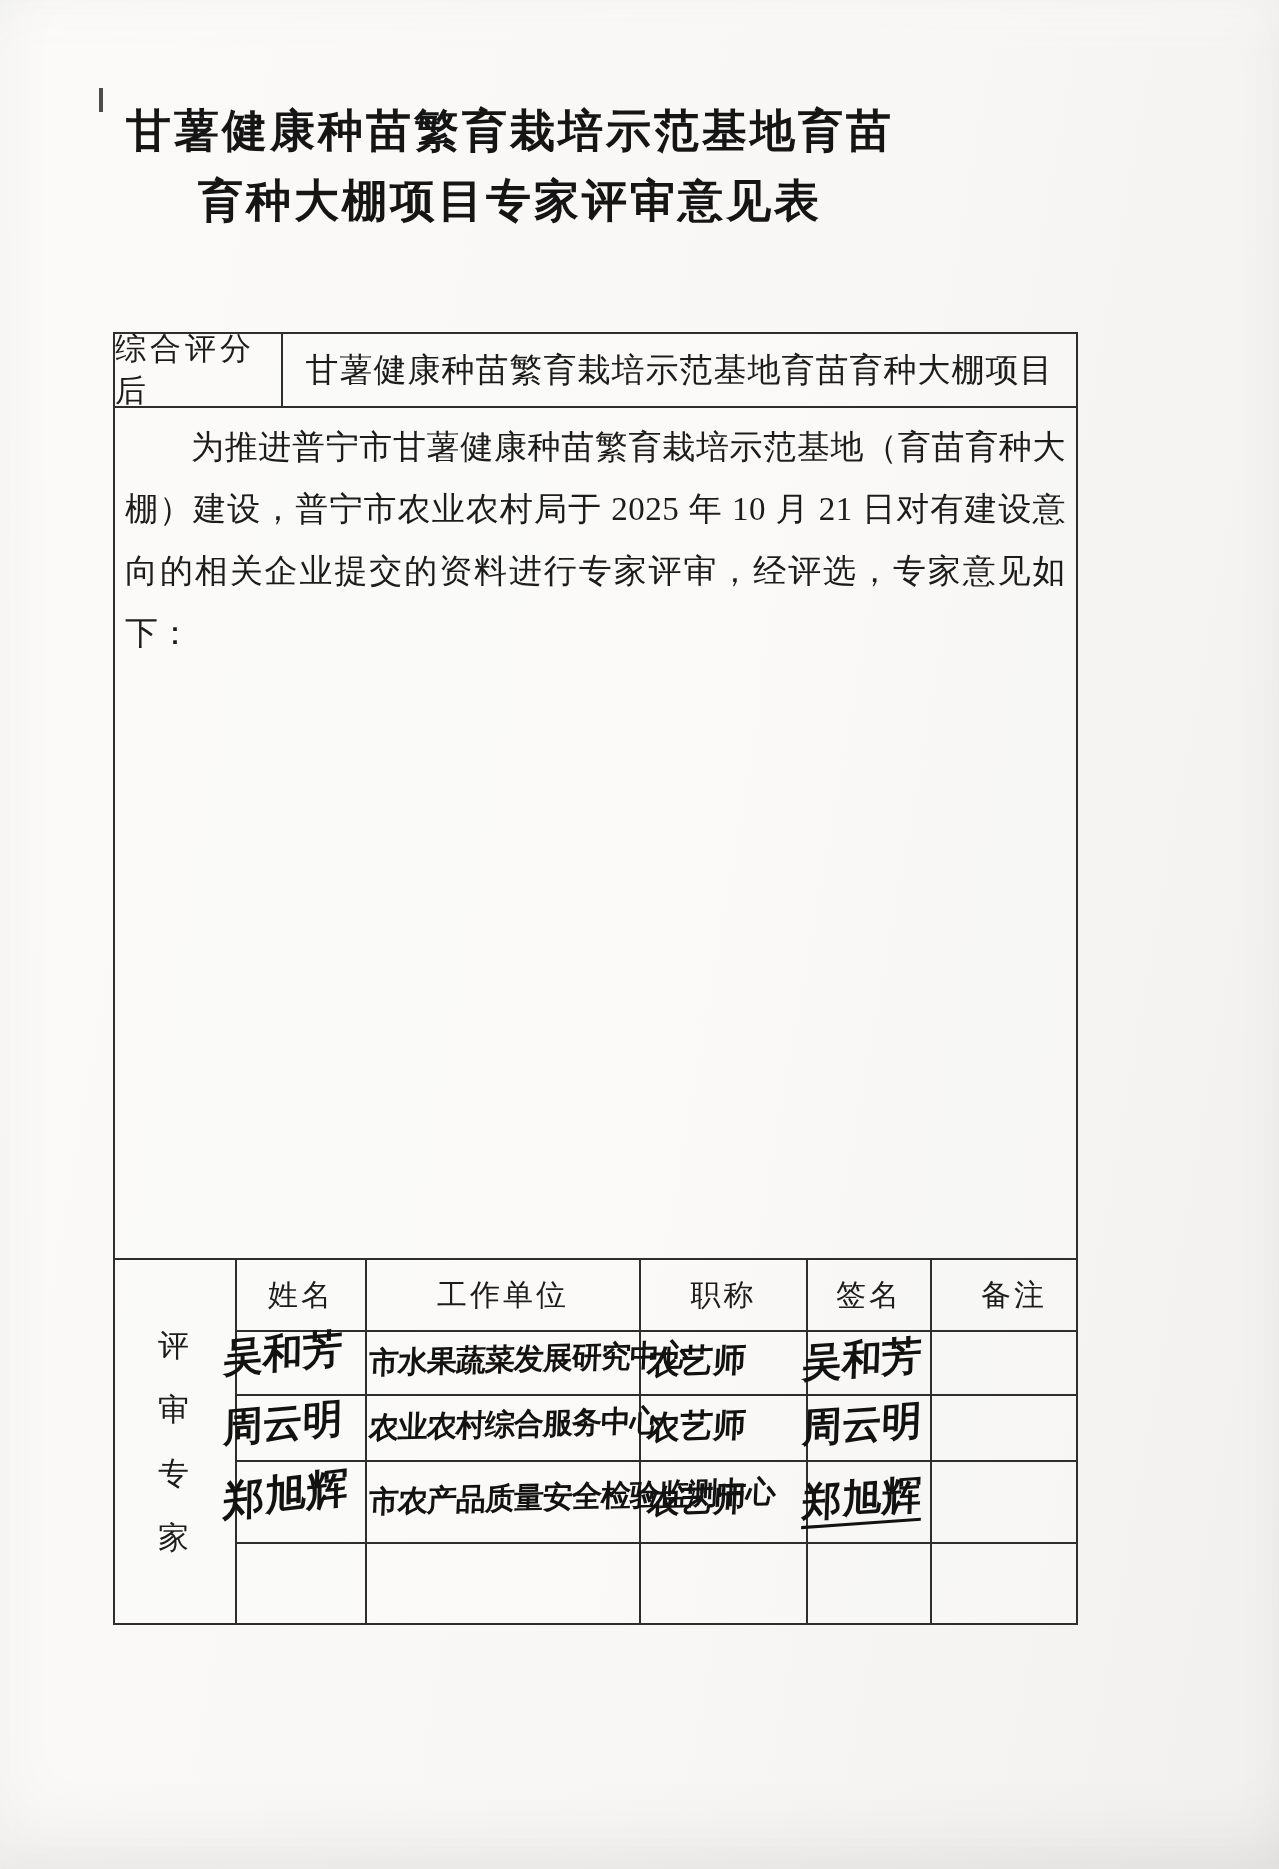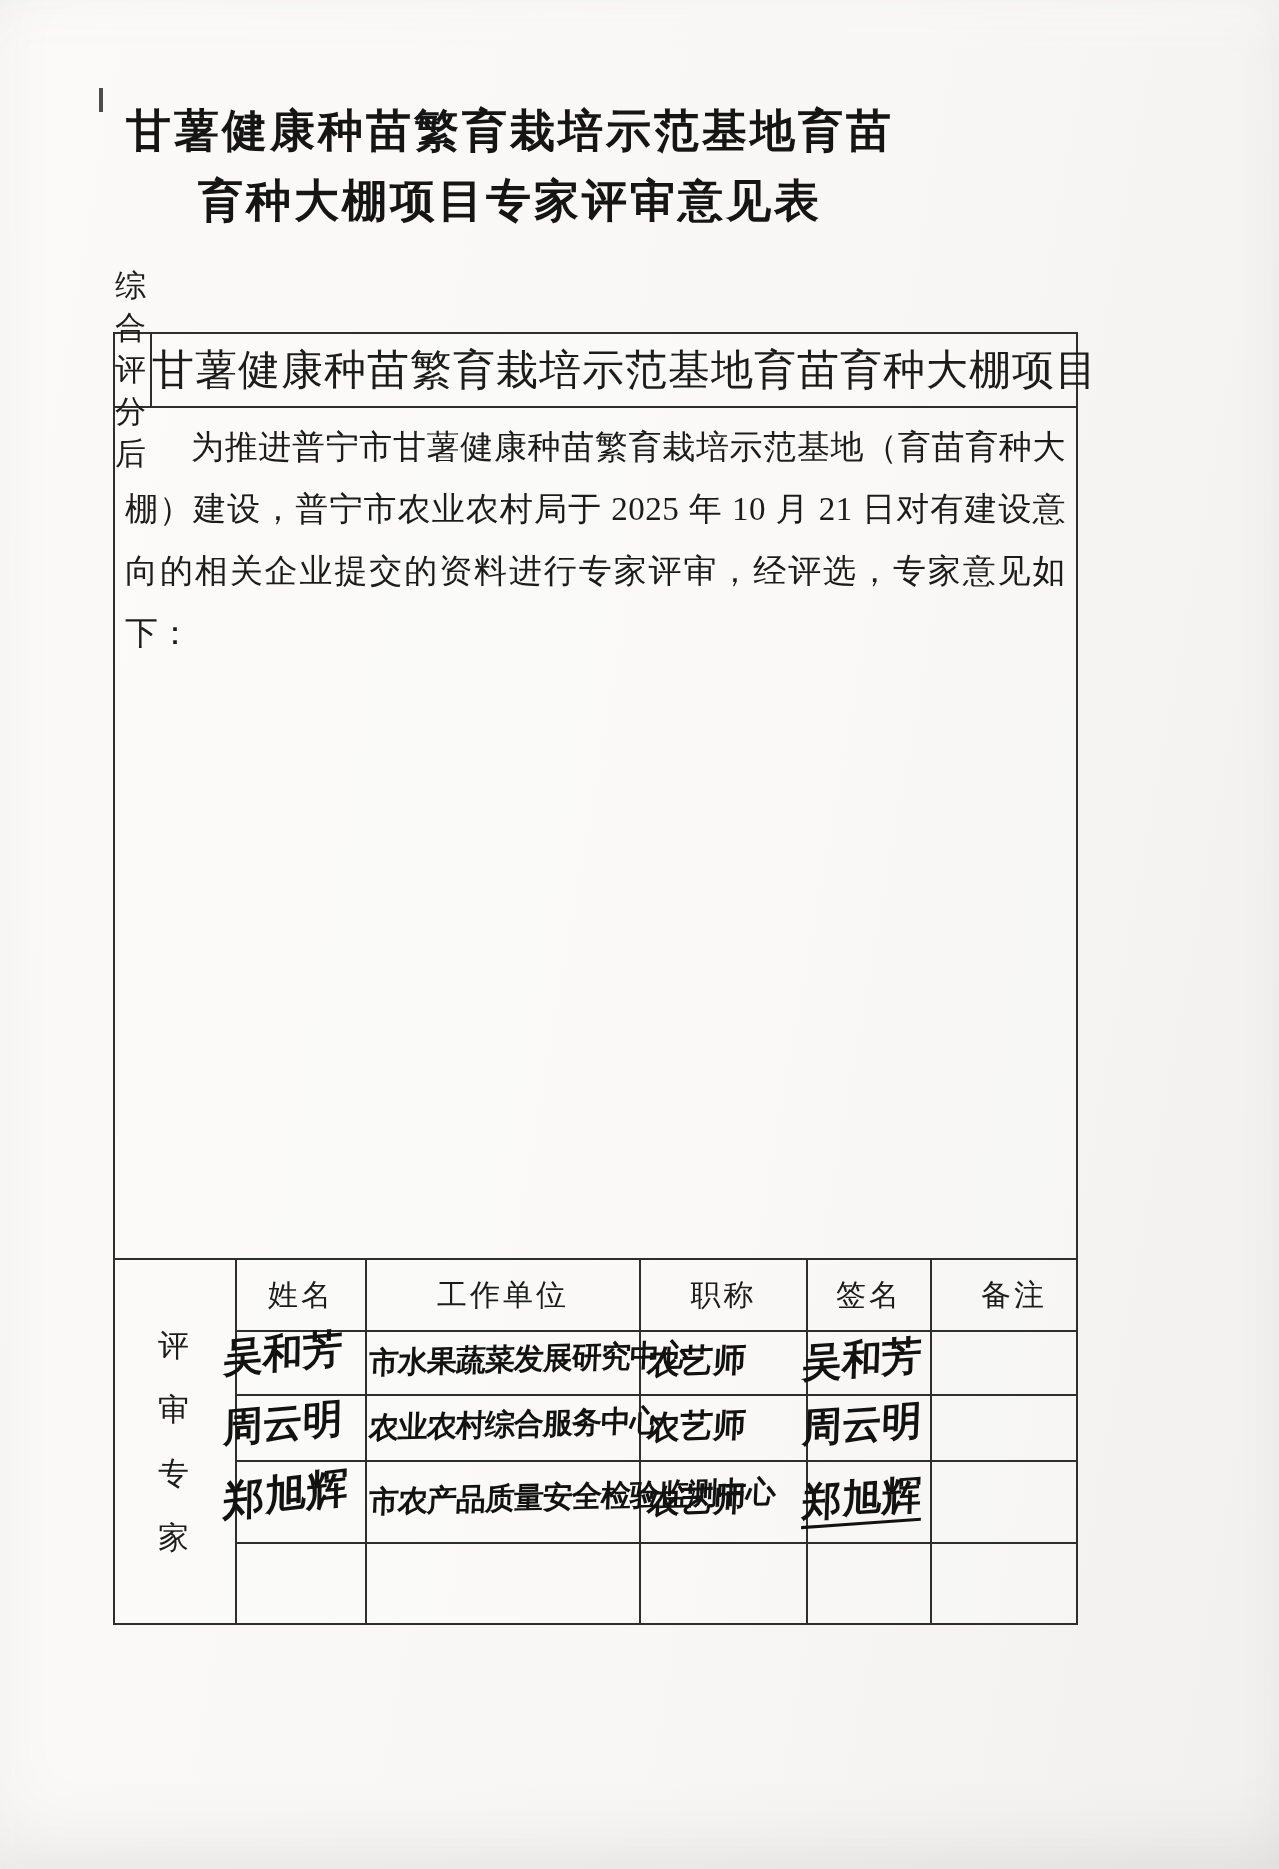--- a/index.html
+++ b/index.html
@@ -18,21 +18,21 @@
     font-weight:bold;font-size:45px;line-height:70px;letter-spacing:3px;color:#151515;}
 
   
   .main-table{position:absolute;left:113px;top:332px;width:965px;height:1293px;
     border:2px solid #2e2e2e;box-sizing:border-box;background:rgba(255,255,255,0.25);}
   .row-project{display:flex;height:74px;border-bottom:2px solid #2e2e2e;box-sizing:border-box;}
   .cell{box-sizing:border-box;}
   .project-label{width:168px;border-right:2px solid #2e2e2e;display:flex;align-items:center;justify-content:center;
     font-size:31px;letter-spacing:4px;}
   .project-value{flex:1;display:flex;align-items:center;justify-content:center;
-    font-size:42px;letter-spacing:1px;white-space:nowrap;border-radius:12px;}
+    font-size:33px;letter-spacing:1px;white-space:nowrap;border-radius:12px;}
 
   .row-opinion{height:852px;border-bottom:2px solid #2e2e2e;box-sizing:border-box;padding:8px 10px 0 10px;}
   .row-opinion p{margin:0;font-size:33px;line-height:62px;text-align:justify;text-indent:66px;letter-spacing:0.5px;}
 
   
   .experts{display:flex;height:363px;box-sizing:border-box;}
   .group-label{width:122px;border-right:2px solid #2e2e2e;box-sizing:border-box;
     display:flex;align-items:center;justify-content:center;}
   .group-label-text{width:2.1em;text-align:center;font-size:31px;line-height:64px;letter-spacing:3px;}
   .experts-grid{flex:1;display:flex;flex-direction:column;justify-content:center;}

